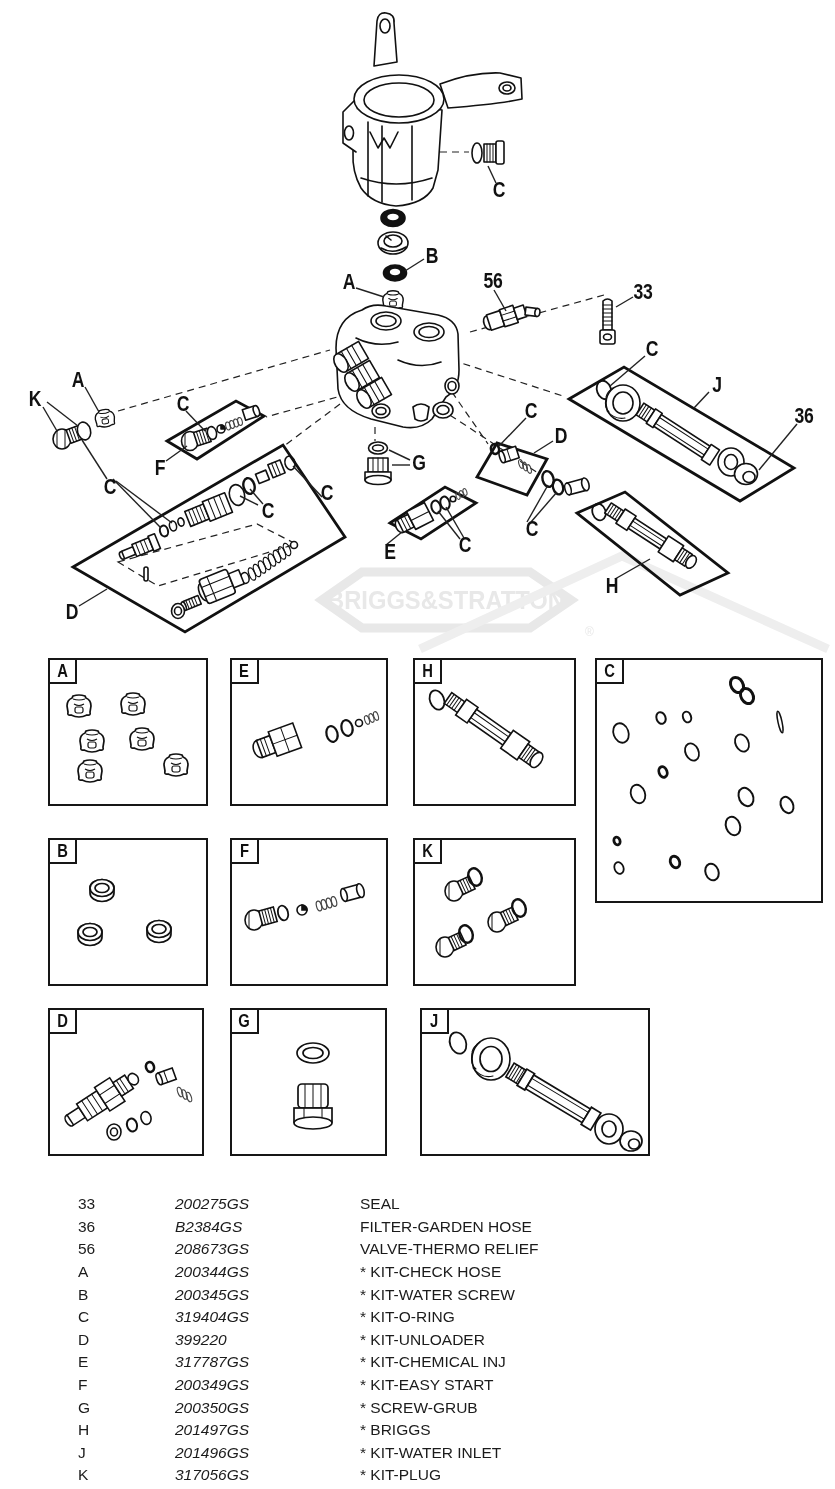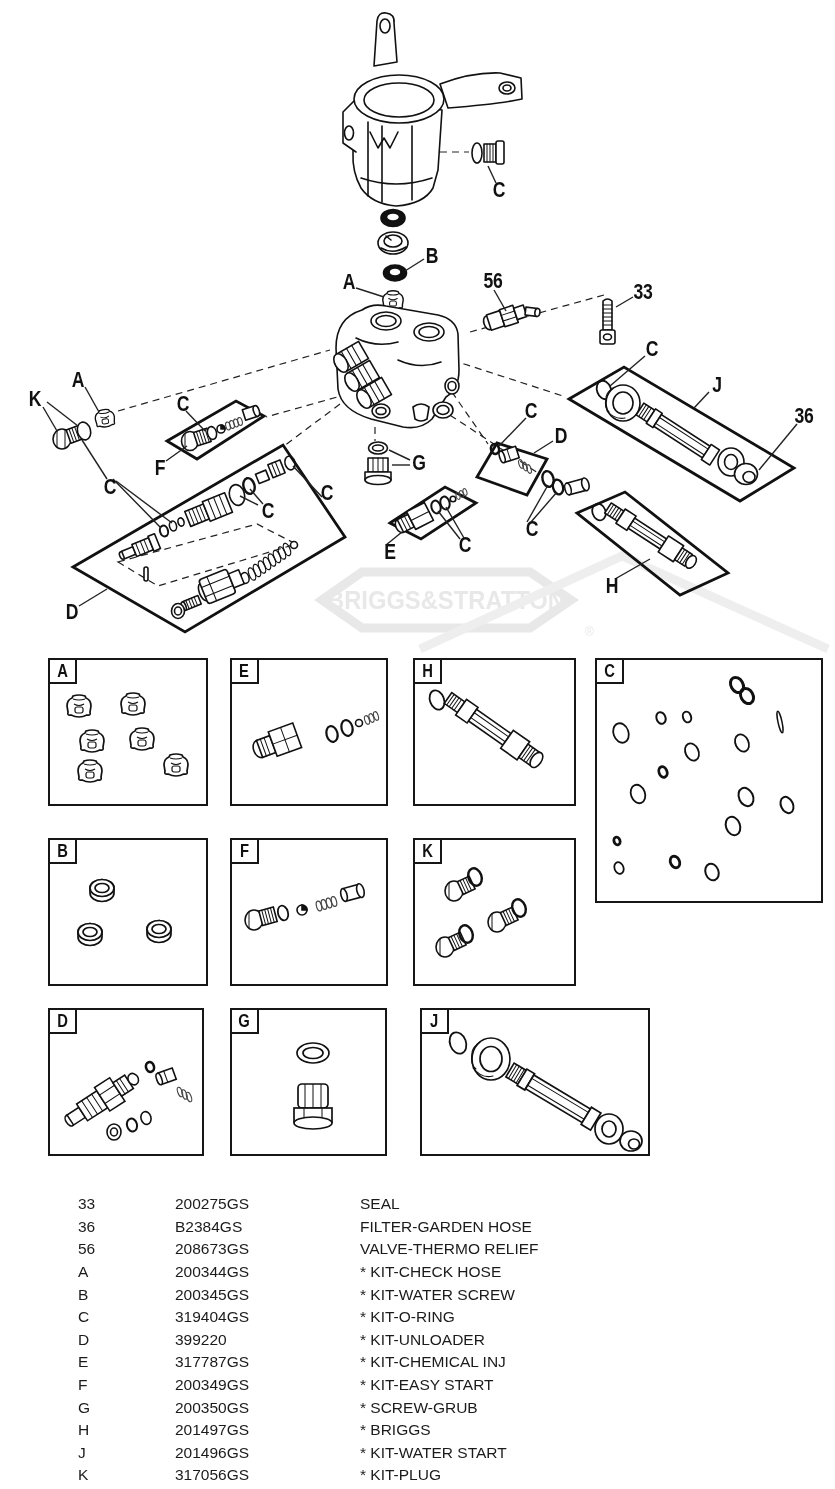--- a/index.html
+++ b/index.html
@@ -10,21 +10,21 @@
            font-weight:bold;font-size:22px;color:#111;white-space:nowrap;letter-spacing:-.5px;}
   .kitbox{position:absolute;border:2px solid #161616;background:#fff;box-sizing:border-box;}
   .tab{position:absolute;top:-2px;left:-2px;width:29px;height:26px;border:2px solid #161616;
        background:#fff;display:flex;align-items:center;justify-content:center;box-sizing:border-box;}
   .tab span{font-weight:bold;font-size:18px;transform:scaleX(.82);color:#111;}
   .boxart{position:absolute;left:0;top:0;}
   .parts{position:absolute;left:0;top:1193px;width:835px;}
   .prow{display:flex;height:22.6px;align-items:center;padding-left:78px;
         font-size:15.5px;color:#1b1b1b;}
   .prow .ref{width:97px;}
-  .prow .pn{width:185px;}
+  .prow .pn{width:185px;font-style:italic;}
   svg{display:block;}
 </style>
 </head>
 <body>
 
 <div class="page">
 
   <svg class="diagram-svg" width="835" height="655" viewBox="0 0 835 655">
     <defs>
       <g id="cv">
@@ -706,21 +706,21 @@
         <span class="desc">* SCREW-GRUB</span>
       </div>
     <div class="prow">
         <span class="ref">H</span>
         <span class="pn">201497GS</span>
         <span class="desc">* BRIGGS</span>
       </div>
     <div class="prow">
         <span class="ref">J</span>
         <span class="pn">201496GS</span>
-        <span class="desc">* KIT-WATER START</span>
+        <span class="desc">* KIT-WATER INLET</span>
       </div>
     <div class="prow">
         <span class="ref">K</span>
         <span class="pn">317056GS</span>
         <span class="desc">* KIT-PLUG</span>
       </div>
   </div>
 
 </div>
 

